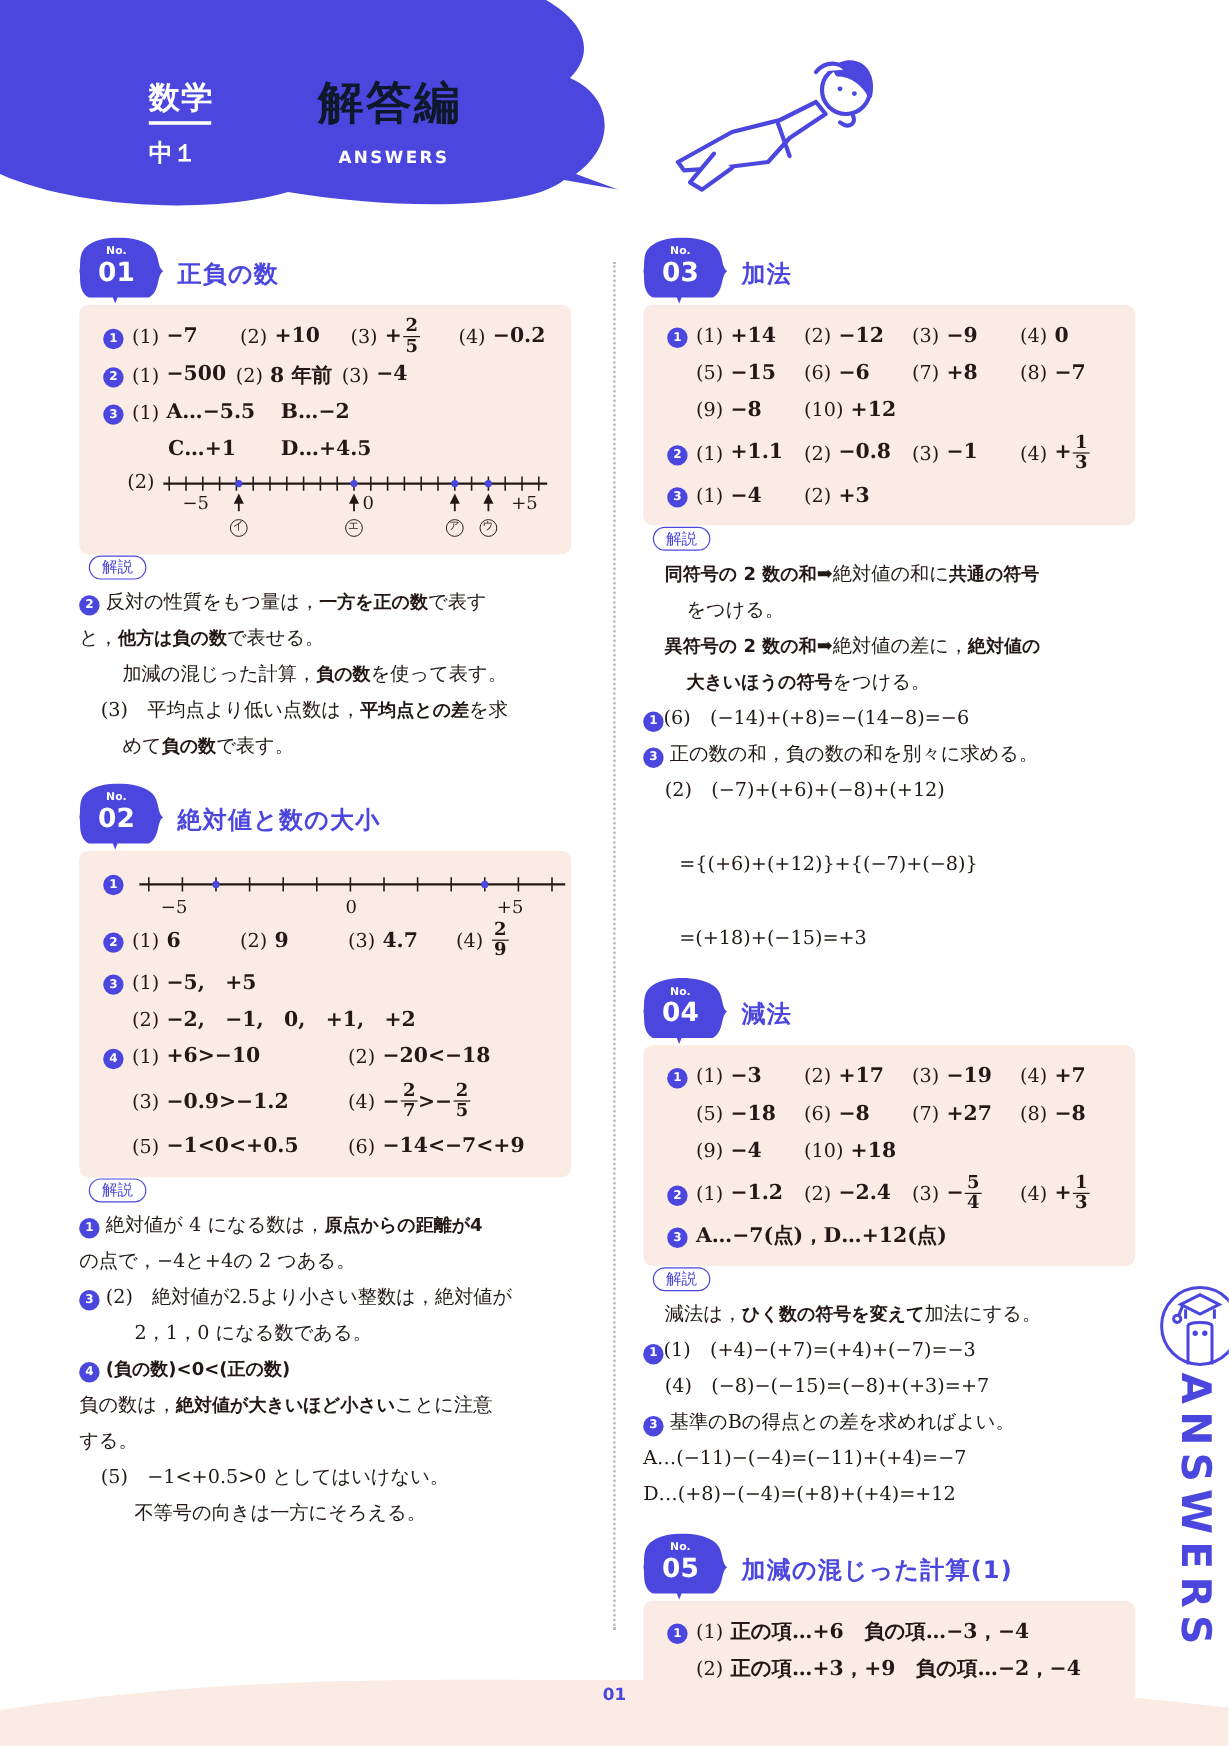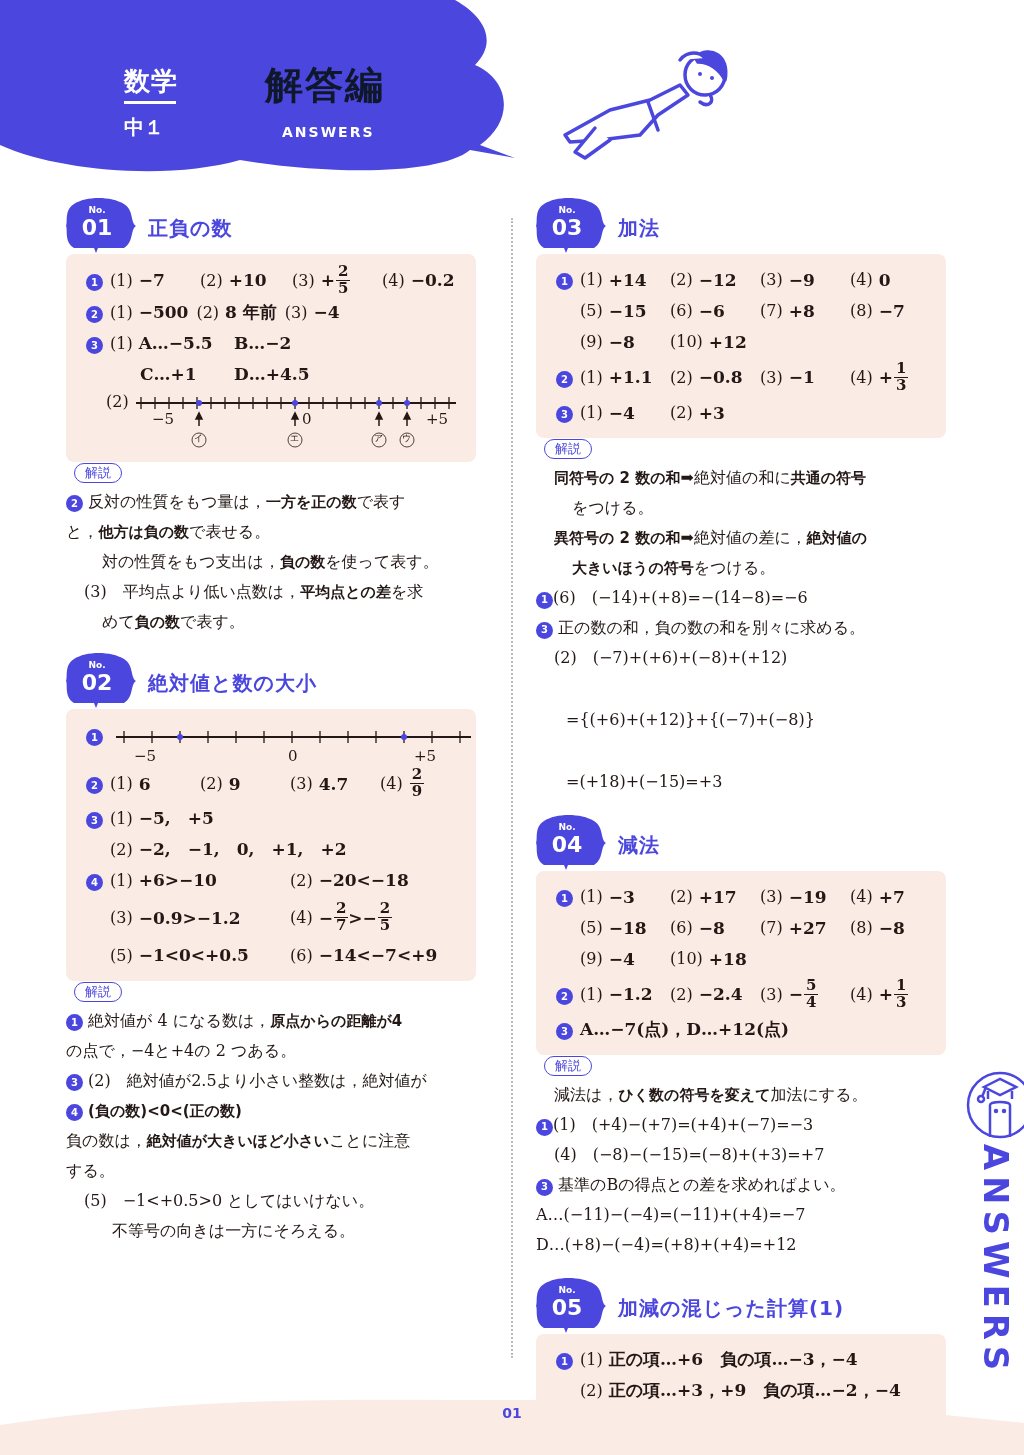--- a/index.html
+++ b/index.html
@@ -209,21 +209,21 @@
       <span style="position:absolute;left:204px;top:42px;font-size:9px">エ</span>
       <span style="position:absolute;left:288px;top:42px;font-size:9px">ア</span>
       <span style="position:absolute;left:316px;top:42px;font-size:9px">ウ</span>
     </div>
   </div>
 
   <div class="kaisetsu">解説</div>
   <div class="exp">
     <div><span class="qn">2</span> <span>反対の性質をもつ量は，</span><b>一方を正の数</b><span>で表す</span></div>
     <div><span>と，</span><b>他方は負の数</b><span>で表せる。</span></div>
-    <div class="ind-s2"><span>対の性質をもつ支出は，</span><b>負の数</b><span>を使って表す。</span></div>
+    <div class="ind-s2"><span>加減の混じった計算，</span><b>負の数</b><span>を使って表す。</span></div>
     <div class="ind-s"><span>(3)　平均点より低い点数は，</span><b>平均点との差</b><span>を求</span></div>
     <div class="ind-s2"><span>めて</span><b>負の数</b><span>で表す。</span></div>
   </div>
 
   
   <div class="sec-head" style="margin-top:16px">
     <div class="no-badge">
       <svg width="72" height="56" viewBox="0 0 72 56">
           <path d="M8,6 C20,-2 45,-2 58,6 C68,12 64,24 70,28 C64,32 68,44 58,50 L32,50 L30,55 L28,50 L8,50 C-2,44 2,32 0,28 C2,24 -2,12 8,6 Z" fill="#4b47de"></path>
         </svg>
@@ -337,20 +337,21 @@
           <span class="v">−14&lt;−7&lt;+9</span>
         </span>
     </div>
   </div>
 
   <div class="kaisetsu">解説</div>
   <div class="exp">
     <div><span class="qn">1</span> <span>絶対値が 4 になる数は，</span><b>原点からの距離が4</b></div>
     <div>の点で，−4と+4の 2 つある。</div>
     <div><span class="qn">3</span> <span>(2)　絶対値が2.5より小さい整数は，絶対値が</span></div>
+    <div class="ind2">2，1，0 になる数である。</div>
     <div><span class="qn">4</span> <b>(負の数)&lt;0&lt;(正の数)</b></div>
     <div><span>負の数は，</span><b>絶対値が大きいほど小さい</b><span>ことに注意</span></div>
     <div>する。</div>
     <div class="ind-s">(5)　−1&lt;+0.5&gt;0 としてはいけない。</div>
     <div class="ind2">不等号の向きは一方にそろえる。</div>
   </div>
 </div>
 
 <div class="col col-right">
 

